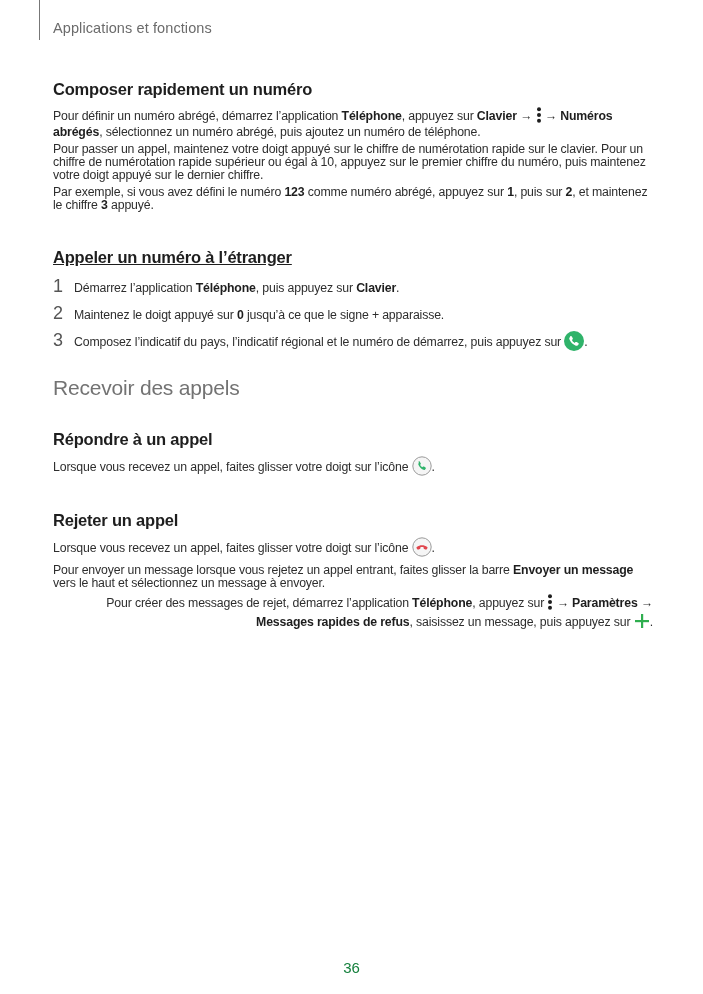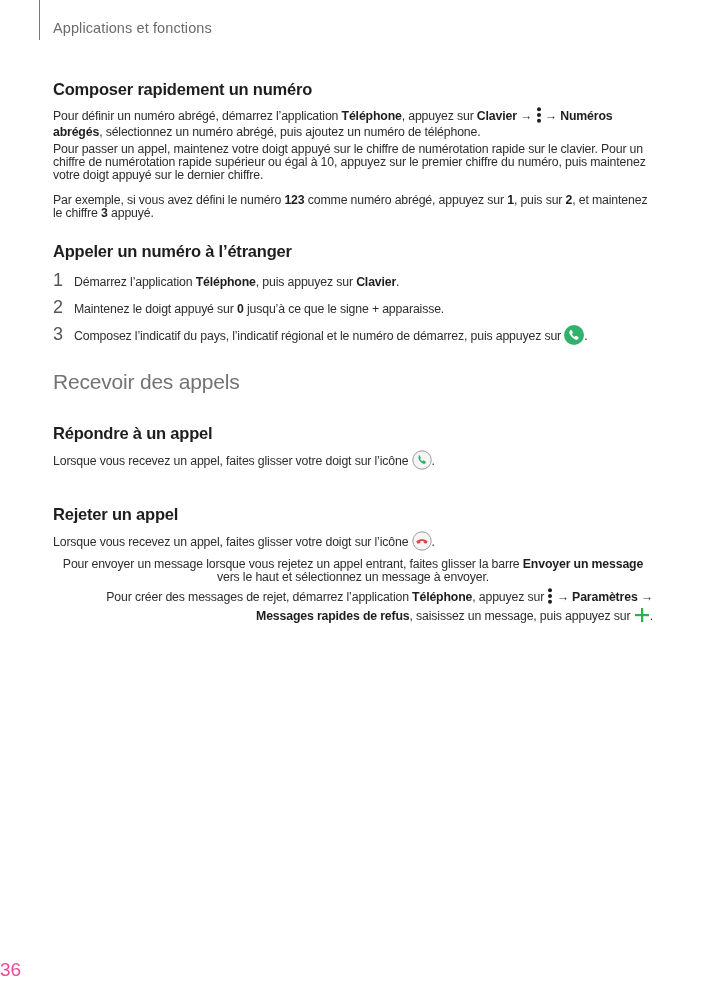--- a/index.html
+++ b/index.html
@@ -25,22 +25,22 @@
   p.body {
     margin: 0; font-size: 12.3px; line-height: 13px; color: #2e2e2e; letter-spacing: -0.15px;
   }
   b { font-weight: bold; color: #1e1e1e; }
   .step { display: flex; align-items: baseline; margin: 0; }
   .step-num { width: 21px; font-size: 18px; color: #555; font-weight: normal; }
   .step-text { font-size: 12.3px; color: #2e2e2e; letter-spacing: -0.15px; }
   .arrow { font-size: 12.3px; }
   .icon { display: inline-block; vertical-align: middle; }
   .page-number {
-    position: absolute; left: 0; width: 703px; top: 959px; 
-    font-size: 19px; color: #ec4899;
+    position: absolute; left: 0; width: 703px; top: 959px; text-align: center;
+    font-size: 15px; color: #15803d;
   }
 </style>
 </head>
 <body>
 
 <div class="margin-rule"></div>
 <div class="running-header">Applications et fonctions</div>
 
 <div class="content">
 
@@ -49,25 +49,25 @@
   <p class="body" style="margin-top:8px;">
     <span>Pour définir un numéro abrégé, démarrez l’application </span><b>Téléphone</b><span>, appuyez sur </span><b>Clavier</b><span class="arrow"> → </span><span class="icon"><svg width="6" height="16" viewBox="0 0 6 16">
           <circle cx="3" cy="2.3" r="2" fill="#1e1e1e"></circle>
           <circle cx="3" cy="8" r="2" fill="#1e1e1e"></circle>
           <circle cx="3" cy="13.7" r="2" fill="#1e1e1e"></circle>
         </svg></span><span class="arrow"> → </span><b>Numéros abrégés</b><span>, sélectionnez un numéro abrégé, puis ajoutez un numéro de téléphone.</span>
   </p>
 
   <p class="body" style="margin-top:4px;">Pour passer un appel, maintenez votre doigt appuyé sur le chiffre de numérotation rapide sur le clavier. Pour un chiffre de numérotation rapide supérieur ou égal à 10, appuyez sur le premier chiffre du numéro, puis maintenez votre doigt appuyé sur le dernier chiffre.</p>
 
-  <p class="body" style="margin-top:12px;">
+  <p class="body" style="margin-top:4px;">
     <span>Par exemple, si vous avez défini le numéro </span><b>123</b><span> comme numéro abrégé, appuyez sur </span><b>1</b><span>, puis sur </span><b>2</b><span>, et maintenez le chiffre </span><b>3</b><span> appuyé.</span>
   </p>
 
-  <h2 class="subhead" style="margin-top:22px;">Appeler un numéro à l’étranger</h2>
+  <h2 class="subhead" style="margin-top:36px;text-decoration:underline;">Appeler un numéro à l’étranger</h2>
 
   <div style="margin-top:9px;">
     <div class="step">
       <span class="step-num">1</span>
       <span class="step-text"><span>Démarrez l’application </span><b>Téléphone</b><span>, puis appuyez sur </span><b>Clavier</b><span>.</span></span>
     </div>
     <div class="step" style="margin-top:6px;">
       <span class="step-num">2</span>
       <span class="step-text"><span>Maintenez le doigt appuyé sur </span><b>0</b><span> jusqu’à ce que le signe + apparaisse.</span></span>
     </div>
@@ -91,21 +91,21 @@
   </p>
 
   <h2 class="subhead" style="margin-top:32px;">Rejeter un appel</h2>
   <p class="body" style="margin-top:7px;">
     <span>Lorsque vous recevez un appel, faites glisser votre doigt sur l’icône </span><span class="icon"><svg width="20" height="20" viewBox="0 0 20 20">
           <circle cx="10" cy="10" r="9.2" fill="#f5f5f5" stroke="#9a9a9a" stroke-width="1"></circle>
           <path d="M4.6 11.3c-.3-.5-.2-1 .2-1.3 3-2.3 7.4-2.3 10.4 0 .4.3.5.8.2 1.3l-.7 1c-.3.4-.8.5-1.2.3l-1.4-.7c-.4-.2-.6-.6-.5-1v-.6c-1-.3-2.2-.3-3.2 0v.6c.1.4-.1.8-.5 1l-1.4.7c-.4.2-.9.1-1.2-.3z" fill="#e0454c"></path>
         </svg></span><span>.</span>
   </p>
 
-  <p class="body" style="margin-top:4px;text-align:center;">
+  <p class="body" style="margin-top:4px;">
     <span>Pour envoyer un message lorsque vous rejetez un appel entrant, faites glisser la barre </span><b>Envoyer un message</b><span> vers le haut et sélectionnez un message à envoyer.</span>
   </p>
 
   <p class="body" style="margin-top:4px;text-align:right;">
     <span>Pour créer des messages de rejet, démarrez l’application </span><b>Téléphone</b><span>, appuyez sur </span><span class="icon"><svg width="6" height="16" viewBox="0 0 6 16">
           <circle cx="3" cy="2.3" r="2" fill="#1e1e1e"></circle>
           <circle cx="3" cy="8" r="2" fill="#1e1e1e"></circle>
           <circle cx="3" cy="13.7" r="2" fill="#1e1e1e"></circle>
         </svg></span><span class="arrow"> → </span><b>Paramètres</b><span class="arrow"> → </span><b>Messages rapides de refus</b><span>, saisissez un message, puis appuyez sur </span><span class="icon"><svg width="16" height="16" viewBox="0 0 16 16">
           <rect x="7" y="1" width="2.2" height="14" fill="#2fae4f"></rect>

